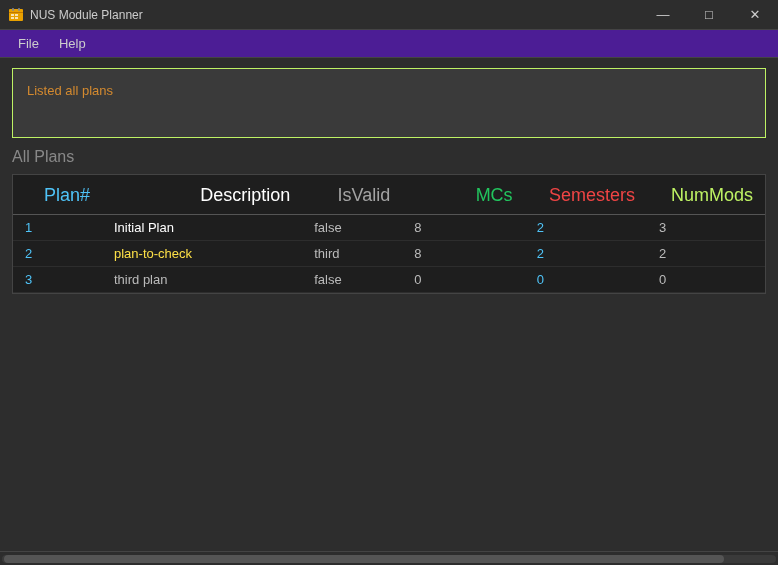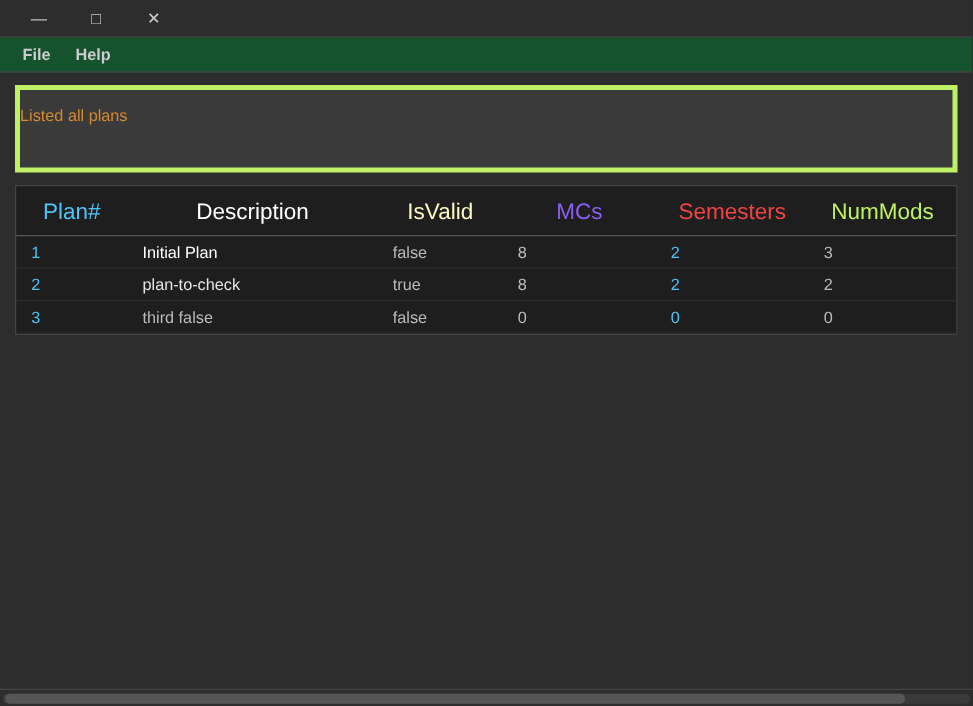--- a/index.html
+++ b/index.html
@@ -66,42 +66,41 @@
       font-size: 13px;
       cursor: pointer;
       display: flex;
       align-items: center;
       justify-content: center;
     }
 
     
     .menu-bar {
       display: flex;
-      background: #14532d;
+      background: #4c1d95;
       height: 28px;
       align-items: center;
       padding: 0 8px;
       border-bottom: 1px solid #444;
-      font-weight: bold;
     }
 
     .menu-item {
       padding: 4px 10px;
       font-size: 13px;
       color: #ccc;
       cursor: pointer;
       border-radius: 2px;
     }
 
     
     .status-area {
       margin: 10px 12px;
       background: #3a3a3a;
-      border: 4px solid #bef264;
-      padding: 12px 0;
+      border: 1px solid #bef264;
+      padding: 12px 14px;
       min-height: 70px;
     }
 
     .status-text {
       color: #d48a2f;
       font-size: 13px;
     }
 
     
     .plans-section {
@@ -125,21 +124,21 @@
       width: 100%;
       border-collapse: collapse;
       font-size: 14px;
     }
 
     thead tr {
       border-bottom: 1px solid #555;
     }
 
     th {
-      text-align: center;
+      text-align: right;
       padding: 10px 12px 8px 12px;
       font-size: 18px;
       font-weight: normal;
       color: #ccc;
     }
 
     td {
       padding: 5px 12px;
       font-size: 13px;
     }
@@ -153,26 +152,26 @@
       color: #4fc3f7;
     }
 
     .col-desc {
       width: 180px;
       color: #ffffff;
     }
 
     .col-valid {
       width: 90px;
-      color: #fef9c3;
+      color: #a3a3a3;
     }
 
     .col-mcs {
       width: 110px;
-      color: #8b5cf6;
+      color: #22c55e;
     }
 
     .col-sem {
       width: 110px;
       color: #ef4444;
     }
 
     .col-num {
       width: 100px;
       color: #bef264;
@@ -207,37 +206,53 @@
       width: 720px;
       height: 8px;
       background: #555;
       border-radius: 4px;
     }
   </style>
 </head>
 <body>
 
 <div class="title-bar">
+  <div class="title-bar-left">
+    <div class="title-bar-icon">
+      <svg viewBox="0 0 16 16" xmlns="http://www.w3.org/2000/svg">
+        <rect x="1" y="2" width="14" height="12" rx="1" fill="#e8a000"></rect>
+        <rect x="1" y="5" width="14" height="1" fill="#c07800"></rect>
+        <rect x="4" y="1" width="2" height="3" rx="1" fill="#888"></rect>
+        <rect x="10" y="1" width="2" height="3" rx="1" fill="#888"></rect>
+        <rect x="3" y="7" width="3" height="2" fill="#fff" opacity="0.7"></rect>
+        <rect x="7" y="7" width="3" height="2" fill="#fff" opacity="0.7"></rect>
+        <rect x="3" y="10" width="3" height="2" fill="#fff" opacity="0.7"></rect>
+        <rect x="7" y="10" width="3" height="2" fill="#fff" opacity="0.7"></rect>
+      </svg>
+    </div>
+    <span class="title-text">NUS Module Planner</span>
+  </div>
   <div class="title-bar-controls">
     <button class="title-btn">—</button>
     <button class="title-btn">□</button>
     <button class="title-btn close-btn">✕</button>
   </div>
 </div>
 
 <div class="menu-bar">
   <div class="menu-item">File</div>
   <div class="menu-item">Help</div>
 </div>
 
 <div class="status-area">
   <span class="status-text">Listed all plans</span>
 </div>
 
 <div class="plans-section">
+  <div class="plans-title">All Plans</div>
   <div class="plans-table-container">
     <table>
       <thead>
         <tr>
           <th class="col-plan">Plan#</th>
           <th class="col-desc">Description</th>
           <th class="col-valid">IsValid</th>
           <th class="col-mcs">MCs</th>
           <th class="col-sem">Semesters</th>
           <th class="col-num">NumMods</th>
@@ -247,29 +262,29 @@
       <tr>
       <td class="col-plan" style="color: #4fc3f7">1</td>
       <td class="col-desc" style="color: #ffffff">Initial Plan</td>
       <td class="col-valid" style="color: #bbb">false</td>
       <td class="col-mcs" style="color: #bbb">8</td>
       <td class="col-sem" style="color: #4fc3f7">2</td>
       <td class="col-num" style="color: #bbb">3</td>
     </tr>
           <tr>
       <td class="col-plan" style="color: #4fc3f7">2</td>
-      <td class="col-desc" style="color: #e5e5e5">plan-to-check</td>
-      <td class="col-valid" style="color: #bbb">true</td>
+      <td class="col-desc" style="color: #fde047">plan-to-check</td>
+      <td class="col-valid" style="color: #bbb">third</td>
       <td class="col-mcs" style="color: #bbb">8</td>
       <td class="col-sem" style="color: #4fc3f7">2</td>
       <td class="col-num" style="color: #bbb">2</td>
     </tr>
           <tr>
       <td class="col-plan" style="color: #4fc3f7">3</td>
-      <td class="col-desc" style="color: #bbb">third false</td>
+      <td class="col-desc" style="color: #bbb">third plan</td>
       <td class="col-valid" style="color: #bbb">false</td>
       <td class="col-mcs" style="color: #bbb">0</td>
       <td class="col-sem" style="color: #4fc3f7">0</td>
       <td class="col-num" style="color: #bbb">0</td>
     </tr>
         </tbody>
     </table>
   </div>
 </div>
 

